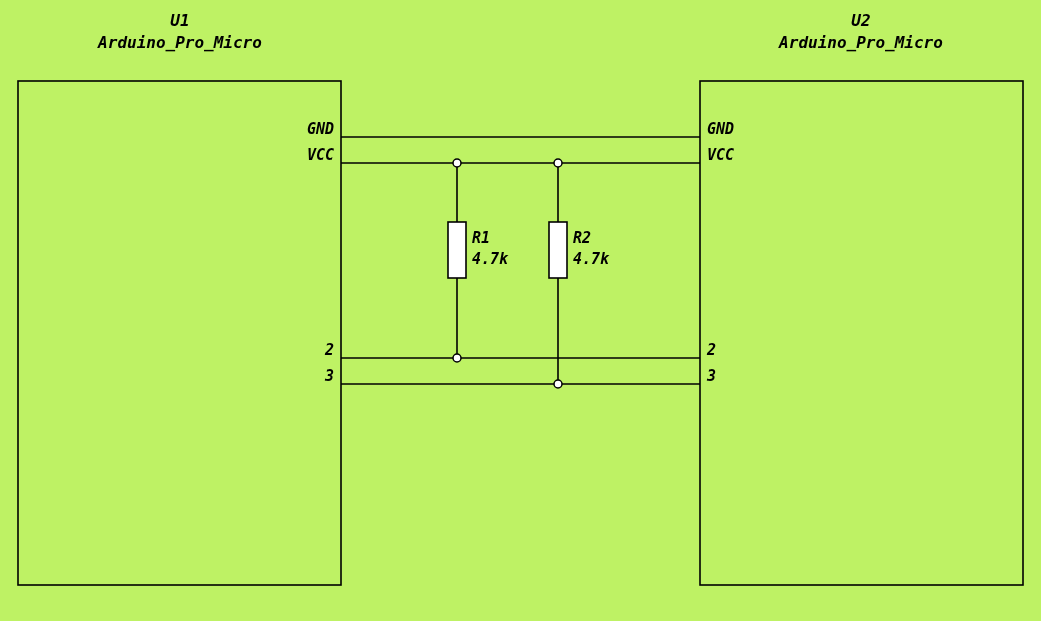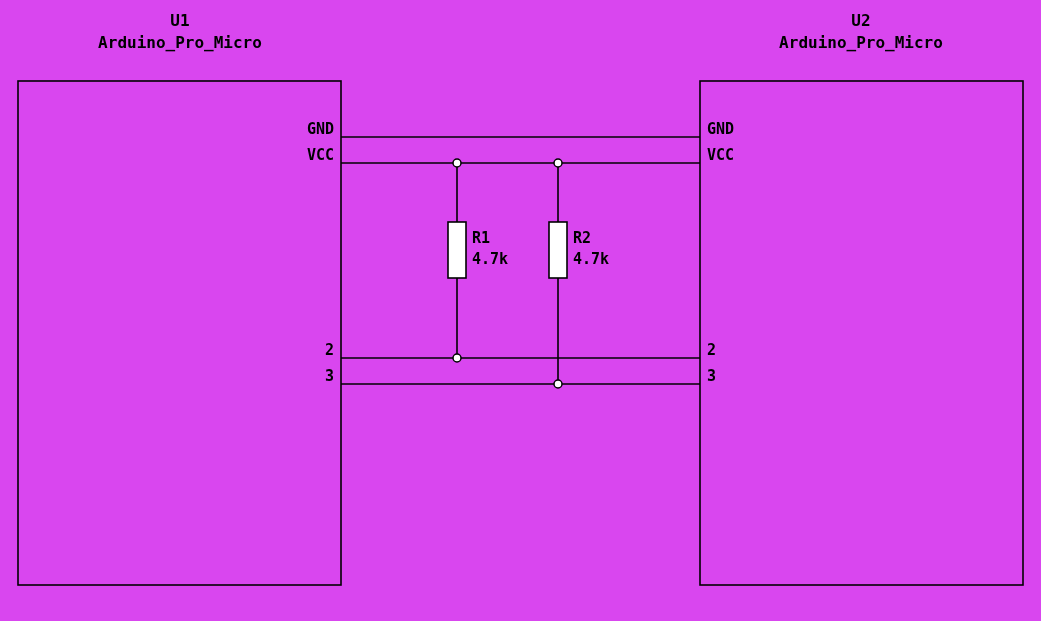--- a/index.html
+++ b/index.html
@@ -3,23 +3,24 @@
 <meta charset="utf-8">
 <style>
   html, body {
     margin: 0;
     padding: 0;
     background: #ffffff;
   }
   .page {
     width: 1041px;
     height: 621px;
-    background: #d946ef;
+    background: #bef264;
     position: relative;
     overflow: hidden;
+    font-style: italic;
   }
   svg { display: block; }
   .body-rect {
     fill: none;
     stroke: #000000;
     stroke-width: 1.6;
   }
   .wire {
     stroke: #000000;
     stroke-width: 1.6;

